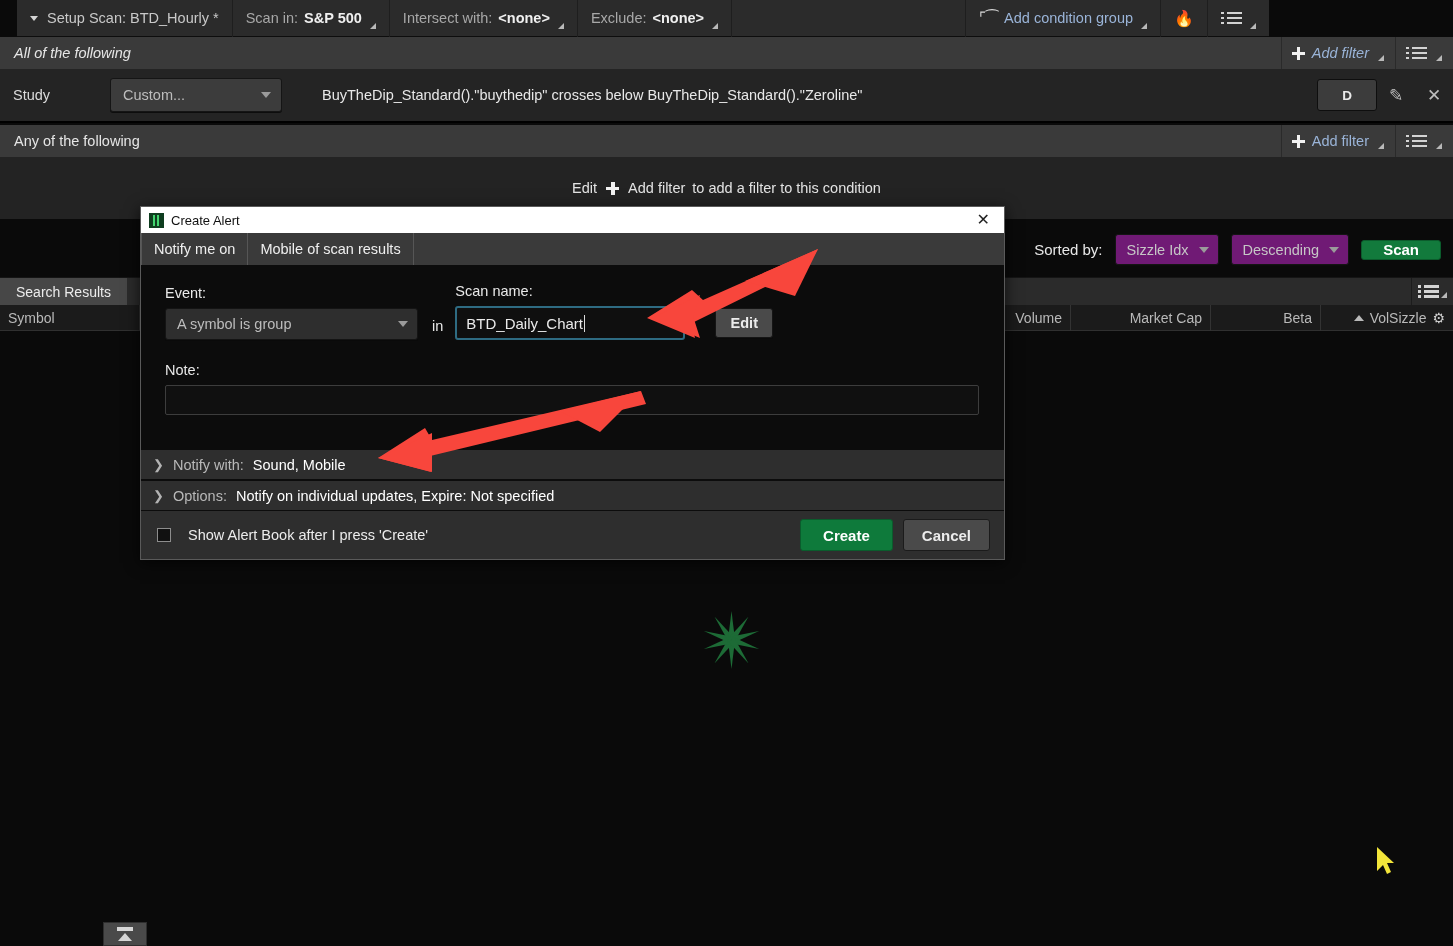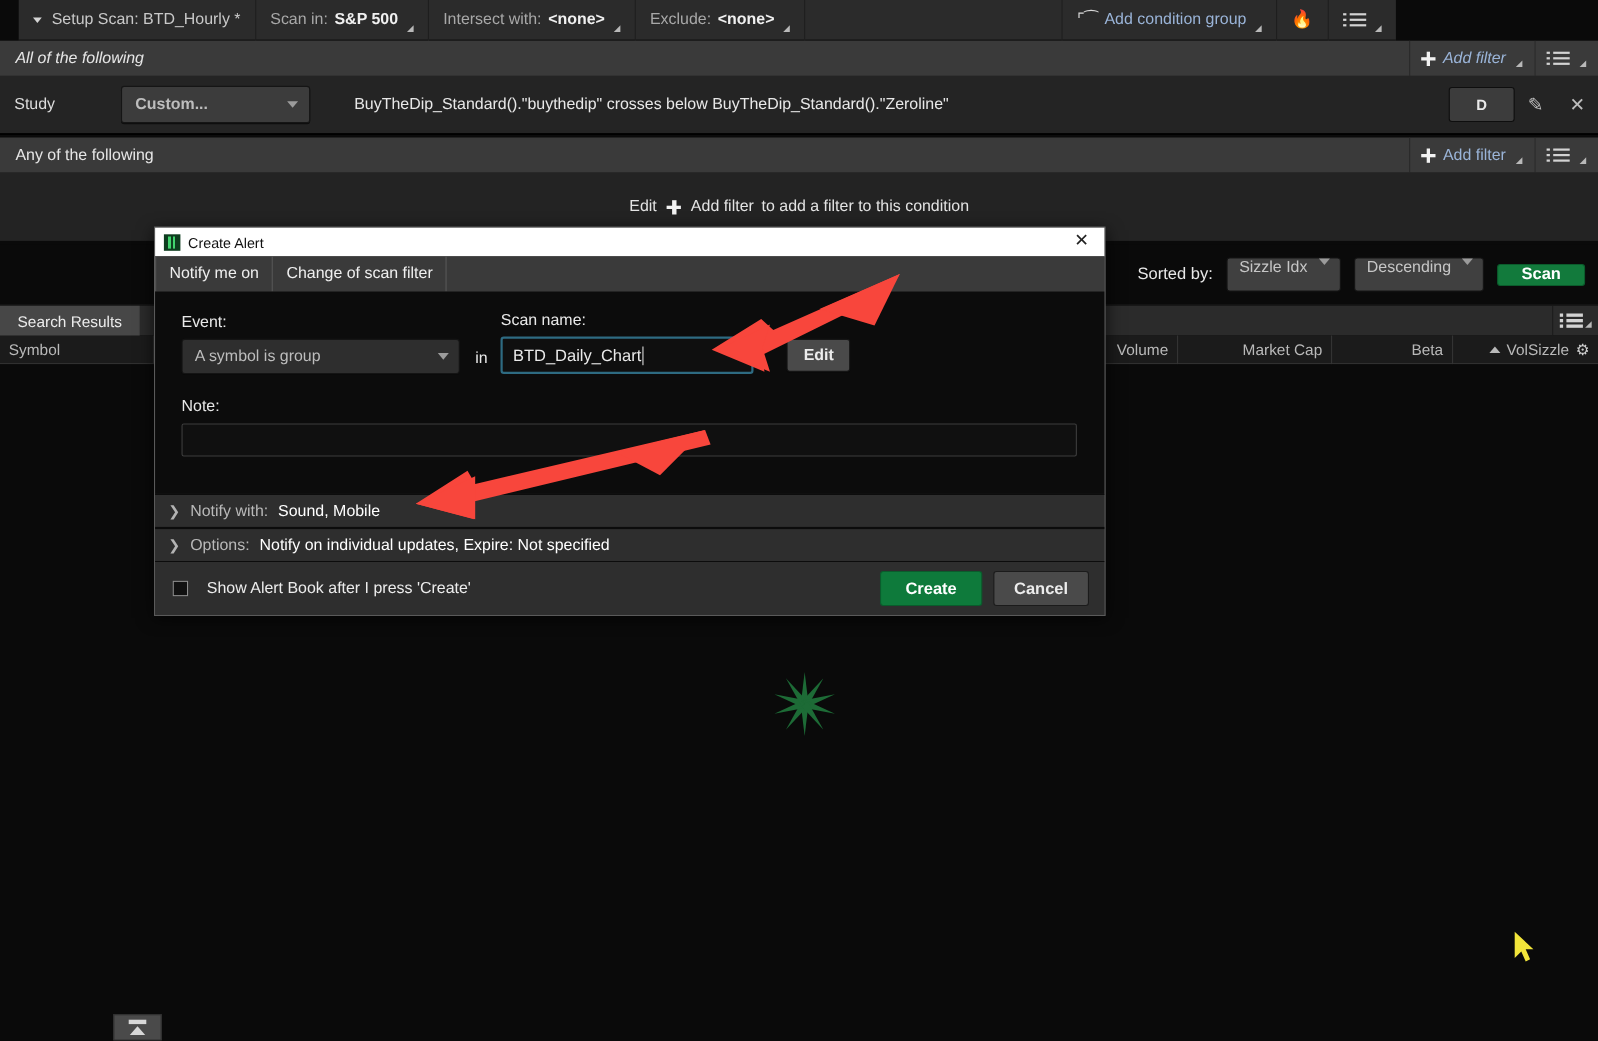--- a/index.html
+++ b/index.html
@@ -104,22 +104,22 @@
   .hint-row .plus { margin: 0 2px; }
 
   
   .sortbar {
     position: absolute; left: 0; top: 222px; width: 1453px; height: 55px;
     background: #0a0a0a; display: flex; align-items: center; justify-content: flex-end;
     padding-right: 12px; gap: 12px;
   }
   .sortbar .lbl { color: #e8e8e8; font-size: 15px; }
   .sb-dd {
-    background: #404040; border: 1px solid #141414; border-radius: 3px; height: 31px;
-    min-width: 100px; display: flex; justify-content: space-between;
+    background: #701a75; border: 1px solid #141414; border-radius: 3px; height: 31px;
+    min-width: 100px; display: flex; align-items: center; justify-content: space-between;
     padding: 0 9px 0 11px; color: #c6c6c6; font-size: 14.5px; gap: 10px;
     box-shadow: 0 1px 0 #0c0c0c;
   }
   .scan-btn {
     background: #127a3c; border: 1px solid #0b5c2c; border-radius: 3px;
     height: 20px; padding: 0 21px; color: #fff; font-size: 15px; font-weight: bold;
     display: flex; align-items: center; justify-content: center;
   }
 
   
@@ -166,21 +166,21 @@
     background: #4a4a4a; border: 1px solid #2e2e2e;
     display: flex; flex-direction: column; align-items: center; justify-content: center; gap: 2px;
   }
   .bb-bar { width: 16px; height: 4px; background: #d7d7d7; }
   .bb-tri { width: 0; height: 0; border-left: 7px solid transparent;
     border-right: 7px solid transparent; border-bottom: 8px solid #d7d7d7; }
 
   
   .modal {
     position: absolute; left: 140px; top: 206px; width: 865px; height: 354px;
-    background: #404040; border: 1px solid #5a5a5a;
+    background: #fef9c3; border: 1px solid #5a5a5a;
     box-shadow: 0 3px 14px rgba(0,0,0,.7);
     display: flex; flex-direction: column;
   }
   .modal-title {
     height: 26px; background: #ffffff; display: flex; align-items: center;
     padding: 0 8px; color: #111; font-size: 13px; gap: 7px;
   }
   .app-ico { width: 15px; height: 15px; background: #0e3d1f; position: relative; overflow: hidden; }
   .app-ico:before {
     content: ""; position: absolute; left: 2px; top: 2px; width: 11px; height: 11px;
@@ -326,21 +326,21 @@
               <i></i>
             </span>
         </span>
         <span class="corner-tri"></span>
       </span>
     </span>
   </div>
 
   <div class="study-row" style="top:69px;">
     <span class="study-label">Study</span>
-    <span class="dropdown" style="width:172px;font-weight:bold;">
+    <span class="dropdown" style="width:172px;">
       <span>Custom...</span>
       <span class="dd-caret"></span>
     </span>
     <span class="study-formula">BuyTheDip_Standard()."buythedip" crosses below BuyTheDip_Standard()."Zeroline"</span>
     <span class="d-chip">D</span>
     <span class="icon-btn">✎</span>
     <span class="icon-btn">✕</span>
   </div>
 
   <div class="row-header" style="top:125px;">
@@ -442,21 +442,21 @@
 
   <div class="modal">
     <div class="modal-title">
       <span class="app-ico"></span>
       <span>Create Alert</span>
       <span class="modal-close">✕</span>
     </div>
 
     <div class="modal-tabs">
       <span class="mtab">Notify me on</span>
-      <span class="mtab">Change of scan filter</span>
+      <span class="mtab">Mobile of scan results</span>
     </div>
 
     <div class="modal-body">
       <div class="row-evt">
         <div>
           <div class="fld-label">Event:</div>
           <div class="evt-dd">
             <span>A symbol is group</span>
             <span class="dd-caret"></span>
           </div>

